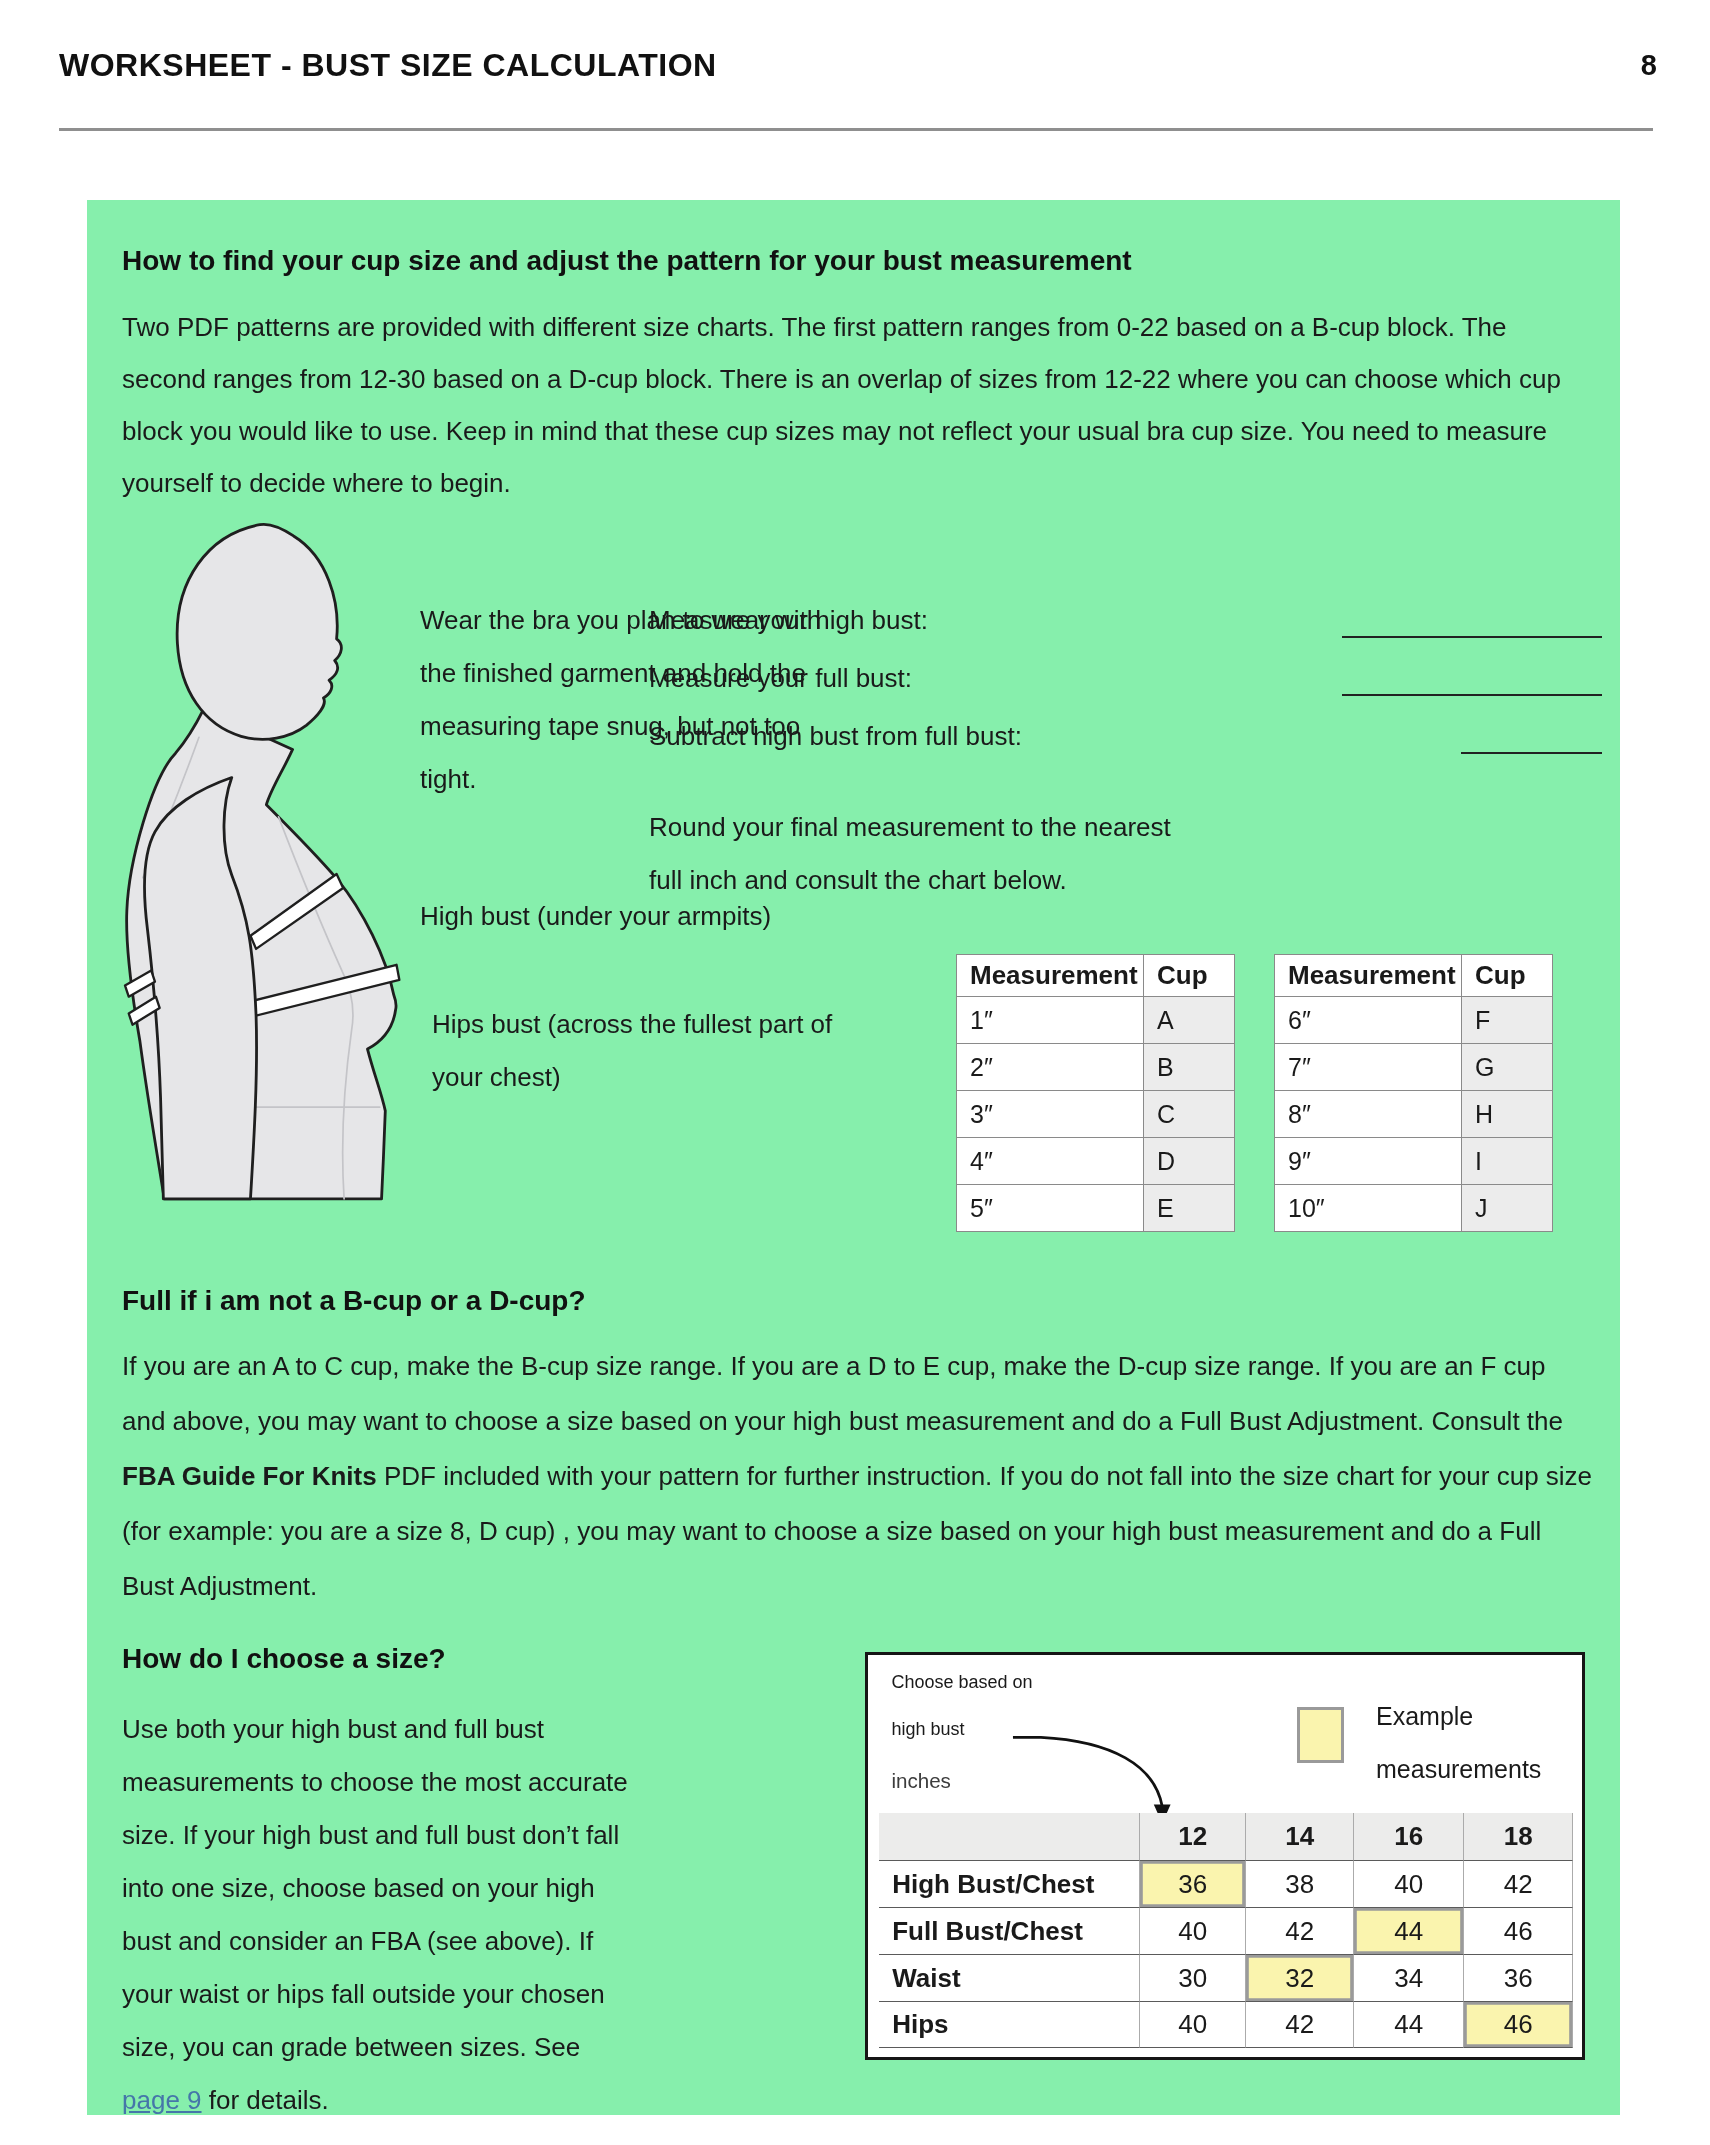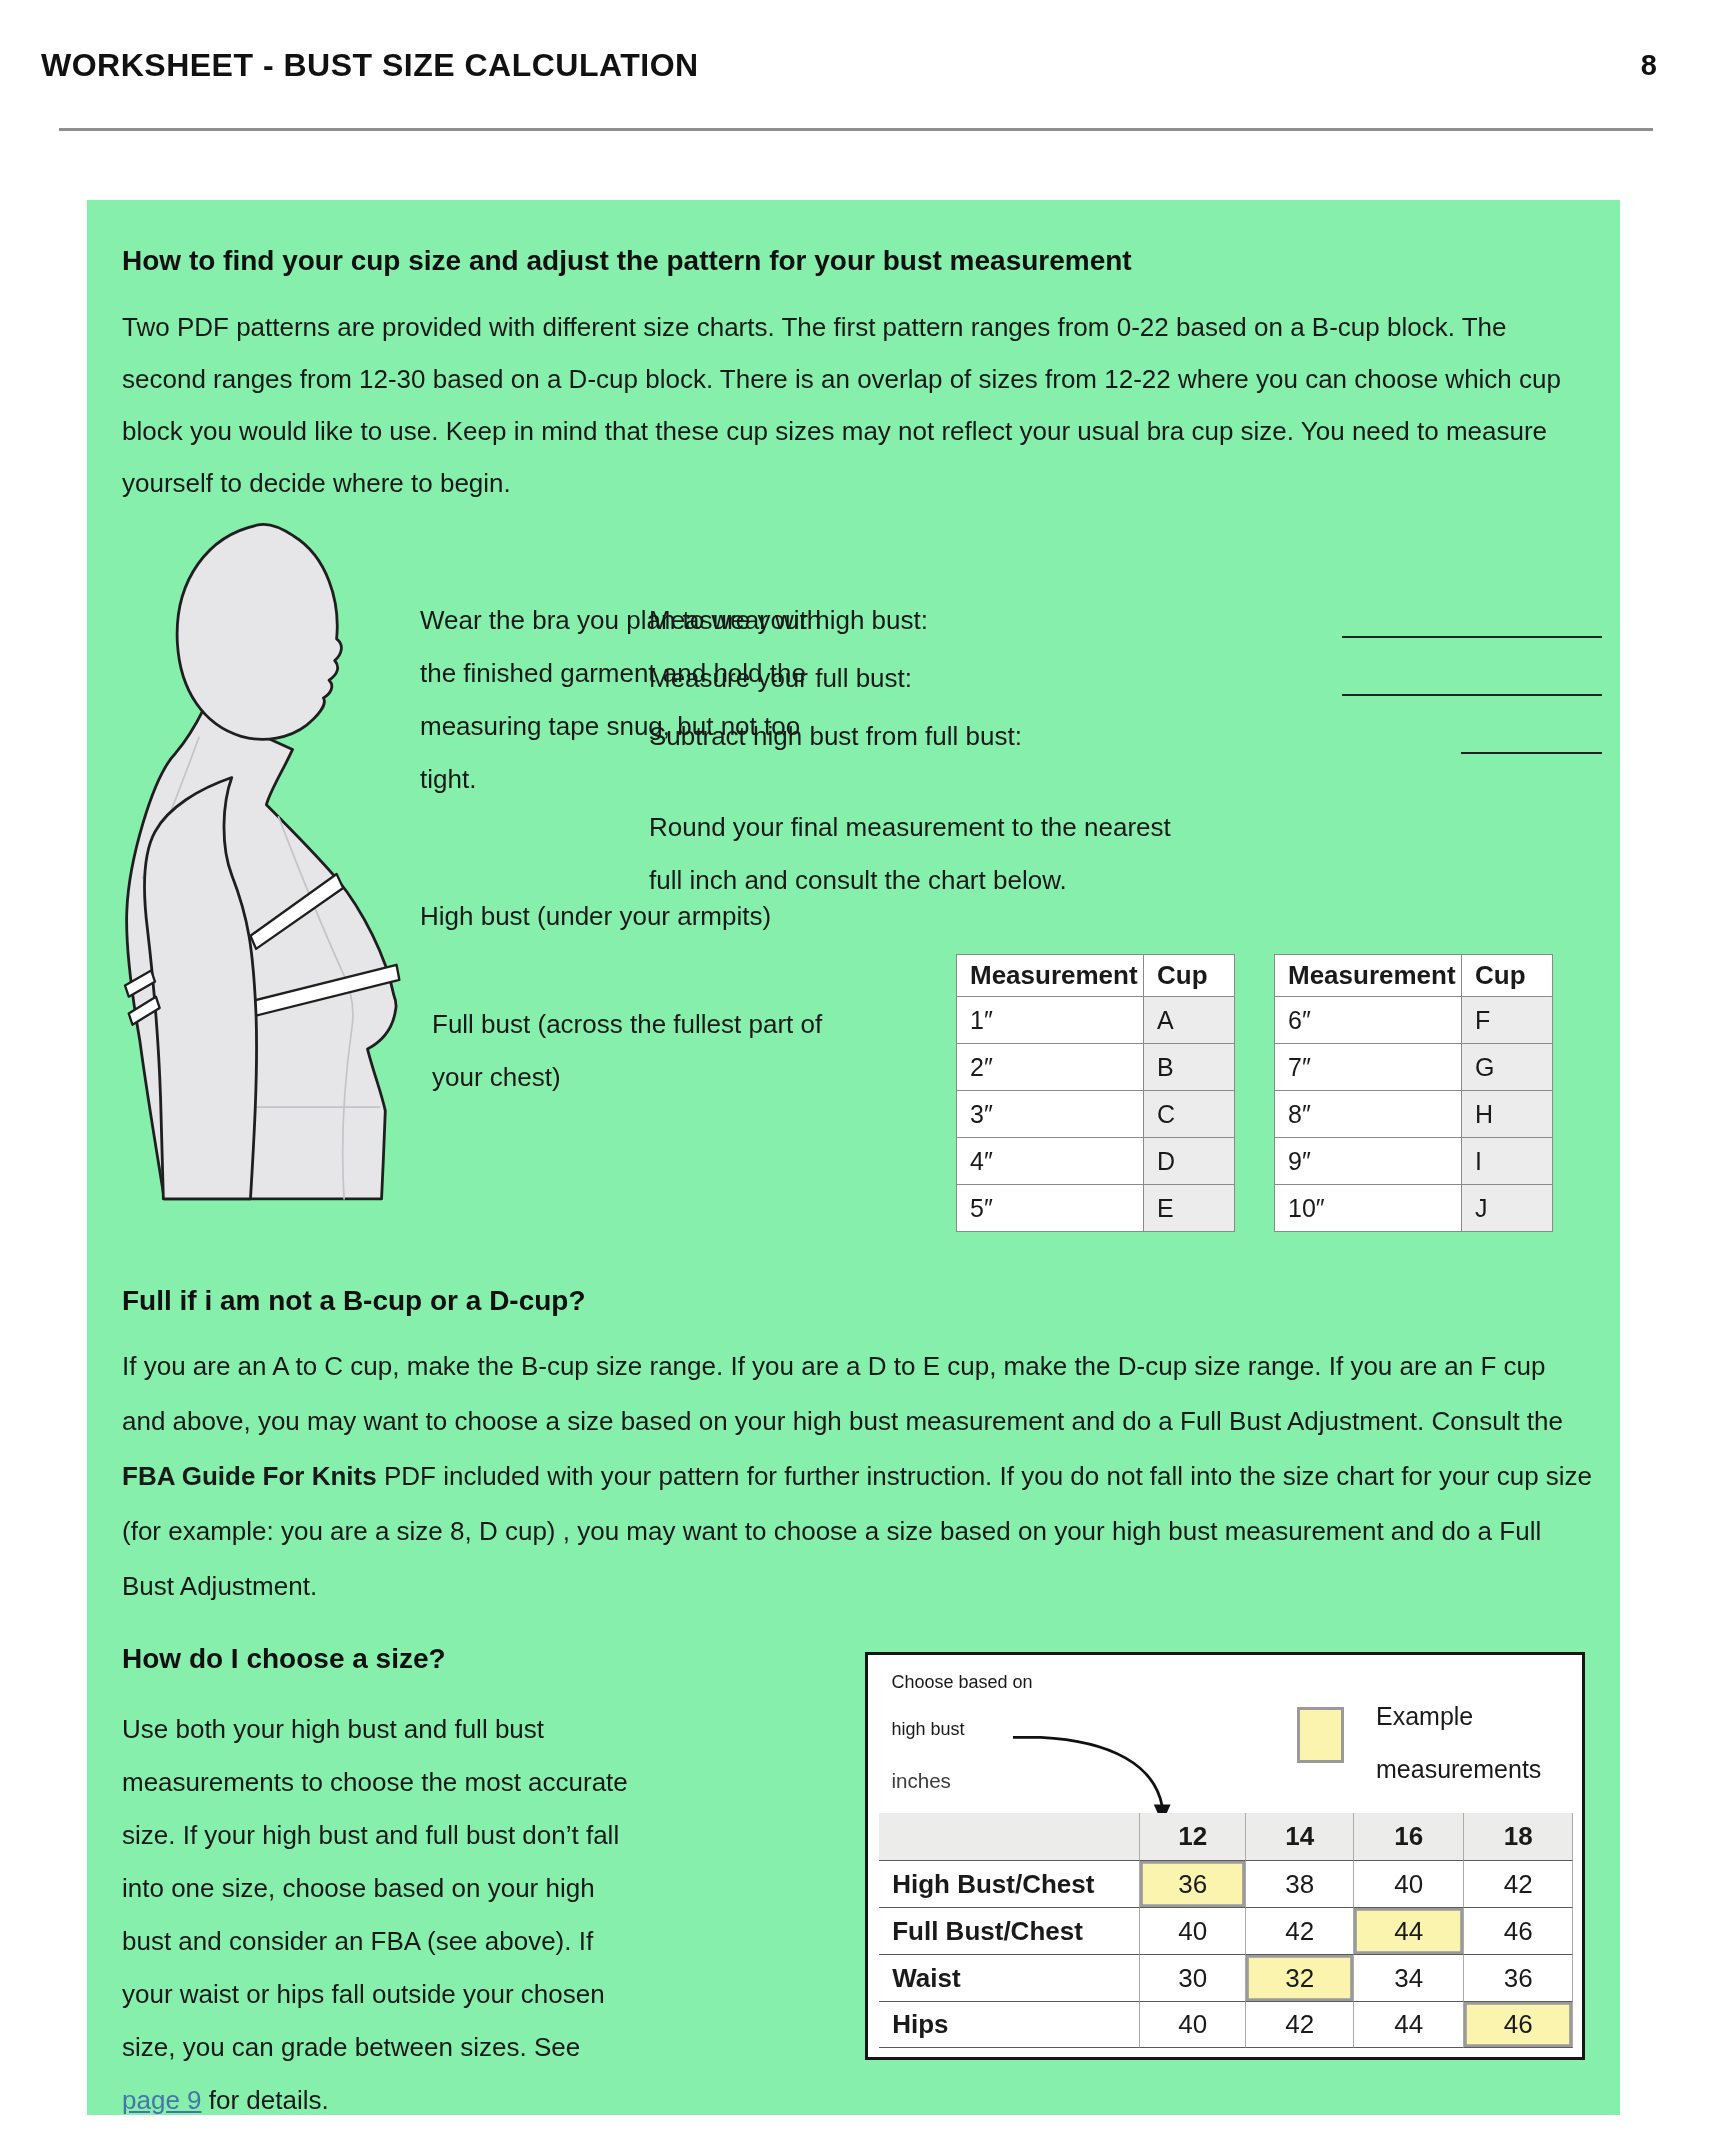--- a/index.html
+++ b/index.html
@@ -1,19 +1,19 @@
 <!DOCTYPE html>
 <html style="font-size:15px"><head>
 <meta charset="utf-8">
 <style>
   html,body { margin:0; padding:0; background:#ffffff; }
   body { font-family:"Liberation Sans","DejaVu Sans",sans-serif; color:#1a1a1a; }
   .page { position:relative; width:1711px; height:2146px; background:#ffffff; overflow:hidden; }
 
-  .doc-title { position:absolute; left:41px; top:47px; font-size:32px; font-weight:bold; letter-spacing:0.5px; color:#111; }
+  .doc-title { position:absolute; left:59px; top:47px; font-size:32px; font-weight:bold; letter-spacing:0.5px; color:#111; }
   .page-num { position:absolute; right:54px; top:49px; font-size:29px; font-weight:bold; color:#111; }
   .rule { position:absolute; left:59px; top:128px; width:1594px; height:2.8px; background:#8f8f8f; }
 
   .panel { position:absolute; left:87px; top:200px; width:1533px; height:1915px; background:#86efac; }
 
   .h2 { position:absolute; font-size:28px; font-weight:bold; color:#111; }
   .body-text { position:absolute; font-size:26px; line-height:52px; color:#1a1a1a; }
 
   .intro-head { left:35px; top:45px; }
   .intro-body { left:35px; top:101px; width:1473px; }
@@ -103,21 +103,21 @@
         <path d="M160,8 C105,18 68,68 72,135 C75,185 100,222 140,234
                  C165,241 192,236 210,222 C222,212 232,200 228,193
                  C236,188 240,180 234,174 C243,168 246,160 240,153
                  C248,146 250,136 242,130 C246,90 232,42 196,20
                  C184,12 172,6 160,8 Z" fill="#e6e6e8" stroke="#1f1f1f" stroke-width="3"></path>
       </g>
     </svg>
 
     <div class="body-text wear-note">Wear the bra you plan to wear with the finished garment and hold the measuring tape snug, but not too tight.</div>
     <div class="body-text highbust-label">High bust (under your armpits)</div>
-    <div class="body-text fullbust-label">Full bust (across the fullest part of your chest)</div>
+    <div class="body-text fullbust-label">Hips bust (across the fullest part of your chest)</div>
 
     <div class="m-line" style="top:405px;">Measure your high bust:</div>
     <div class="fill-line" style="left:1255px; top:436px; width:260px;"></div>
     <div class="m-line" style="top:463px;">Measure your full bust:</div>
     <div class="fill-line" style="left:1255px; top:494px; width:260px;"></div>
     <div class="m-line" style="top:521px;">Subtract high bust from full bust:</div>
     <div class="fill-line" style="left:1374px; top:552px; width:141px;"></div>
     <div class="body-text round-note">Round your final measurement to the nearest full inch and consult the chart below.</div>
 
     <div class="cup-table" style="left:869px;">

